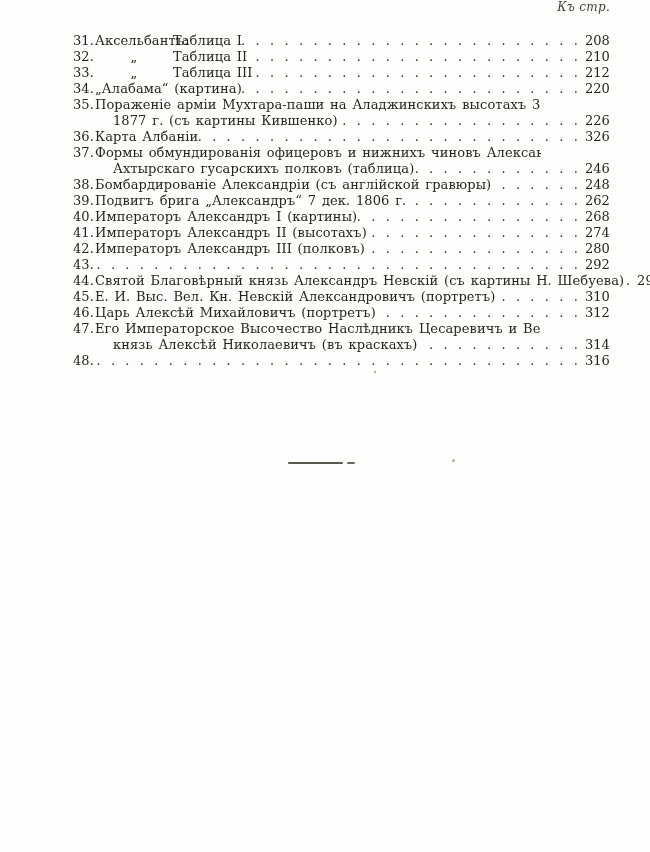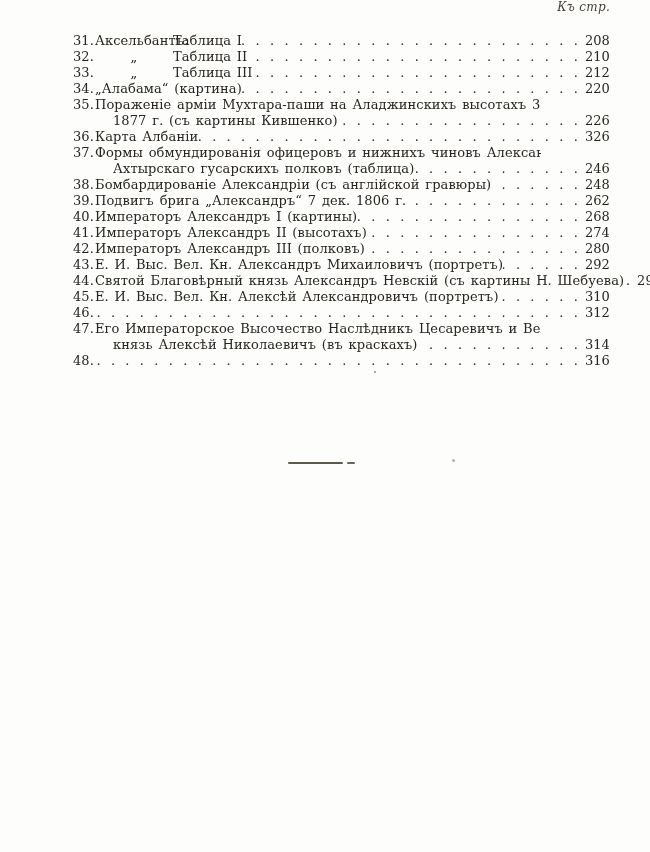--- a/index.html
+++ b/index.html
@@ -163,41 +163,41 @@
 
   <div class="row">
     <span class="num">42.</span>
     <span class="title">Императоръ Александръ III (полковъ)</span>
     <span class="leader">. . . . . . . . . . . . . . . . . . . . . . . . . . . . . . . . . . . . . . . . . . . . . . . . </span>
     <span class="pagenum">280</span>
   </div>
 
   <div class="row">
     <span class="num">43.</span>
-    <span class="title">Е. И. Выс. Вел. Кн. Александръ Михаиловичъ (портретъ)</span>
     <span class="leader">. . . . . . . . . . . . . . . . . . . . . . . . . . . . . . . . . . . . . . . . . . . . . . . . </span>
     <span class="pagenum">292</span>
   </div>
 
   <div class="row">
     <span class="num">44.</span>
     <span class="title">Святой Благовѣрный князь Александръ Невскій (съ картины Н. Шебуева)</span>
     <span class="leader">. . . . . . . . . . . . . . . . . . . . . . . . . . . . . . . . . . . . . . . . . . . . . . . . </span>
     <span class="pagenum">294</span>
   </div>
 
   <div class="row">
     <span class="num">45.</span>
-    <span class="title">Е. И. Выс. Вел. Кн. Алексѣй Александровичъ (портретъ)</span>
+    <span class="title">Е. И. Выс. Вел. Кн. Невскій Александровичъ (портретъ)</span>
     <span class="leader">. . . . . . . . . . . . . . . . . . . . . . . . . . . . . . . . . . . . . . . . . . . . . . . . </span>
     <span class="pagenum">310</span>
   </div>
 
   <div class="row">
     <span class="num">46.</span>
+    <span class="title">Царь Алексѣй Михайловичъ (портретъ)</span>
     <span class="leader">. . . . . . . . . . . . . . . . . . . . . . . . . . . . . . . . . . . . . . . . . . . . . . . . </span>
     <span class="pagenum">312</span>
   </div>
 
   <div class="row">
     <span class="num">47.</span>
     <span class="just">Его Императорское Высочество Наслѣдникъ Цесаревичъ и Великій</span>
   </div>
   <div class="row cont">
     <span class="title">князь Алексѣй Николаевичъ (въ краскахъ)</span>

